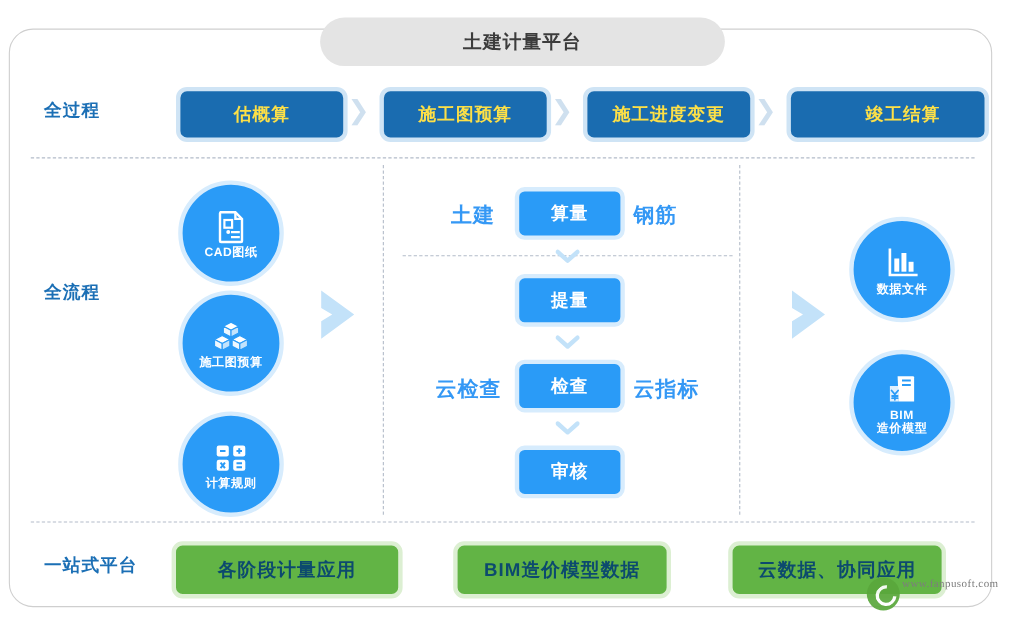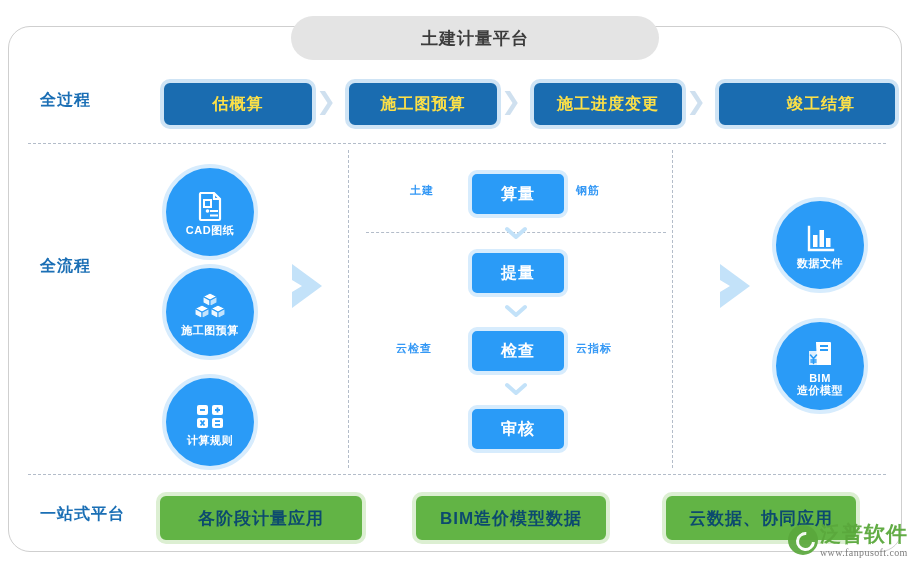--- a/index.html
+++ b/index.html
@@ -111,21 +111,21 @@
     display:flex;align-items:center;justify-content:center;
     color:#fff;font-size:16px;font-weight:bold;letter-spacing:1px;
     white-space:nowrap;
   }
   #proc-suanliang{left:468px;top:170px;}
   #proc-tiliang{left:468px;top:249px;}
   #proc-jiancha{left:468px;top:327px;}
   #proc-shenhe{left:468px;top:405px;}
 
   .side-tag{
-    position:absolute;color:#3498f5;font-size:11px;font-weight:bold;
+    position:absolute;color:#3498f5;font-size:19px;font-weight:bold;
     letter-spacing:1px;white-space:nowrap;
   }
   #tag-tujian{left:410px;top:183px;}
   #tag-gangjin{left:576px;top:183px;}
   #tag-yunjiancha{left:396px;top:341px;}
   #tag-yunzhibiao{left:576px;top:341px;}
 
   .chev-down{
     position:absolute;left:505px;width:22px;height:14px;
   }
@@ -312,18 +312,17 @@
     </span>
   </div>
 
   <div class="gbox" id="gbox-1">各阶段计量应用</div>
   <div class="gbox" id="gbox-2">BIM造价模型数据</div>
   <div class="gbox" id="gbox-3">云数据、协同应用</div>
 
   <div class="watermark">
     <span class="wm-logo"></span>
     <span class="wm-text">
-      <span class="wm-name">泛普软件</span>
       <span class="wm-url" style="display:block;">www.fanpusoft.com</span>
     </span>
   </div>
 
 </div>
 
 </body></html>

